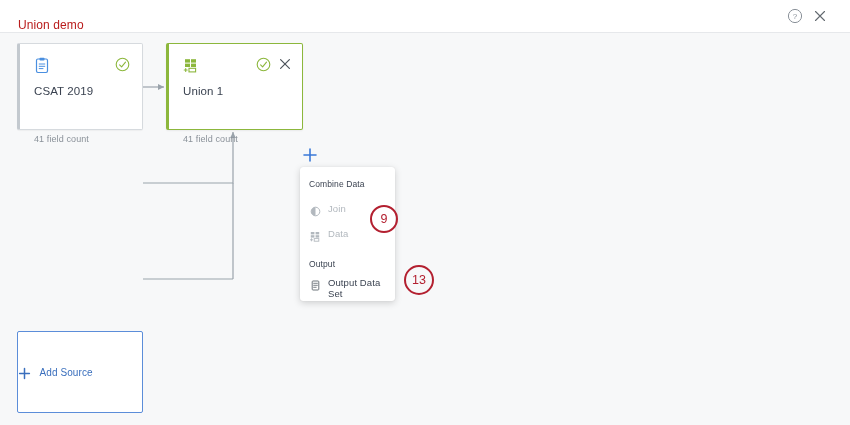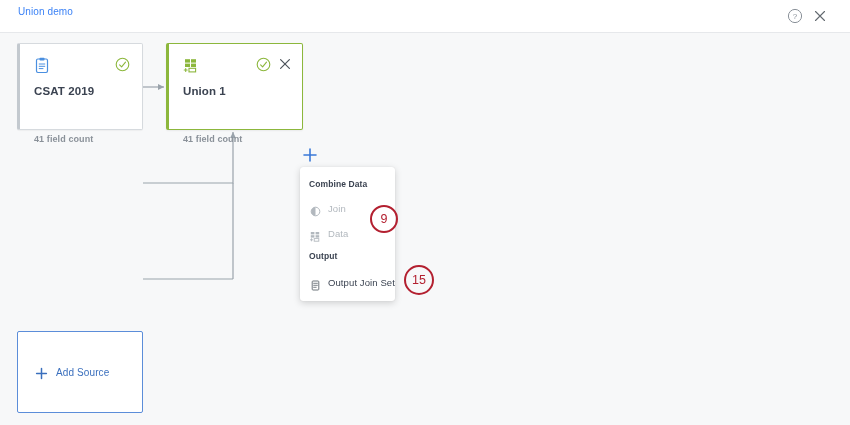--- a/index.html
+++ b/index.html
@@ -21,23 +21,23 @@
     top: 0; left: 0;
     width: 850px;
     height: 33px;
     background: #ffffff;
     border-bottom: 1px solid #e6e8eb;
     box-sizing: border-box;
   }
   .header-title {
     position: absolute;
     left: 18px;
-    top: 6px;
-    font-size: 10px;
-    color: #3b82f6;
+    top: 18px;
+    font-size: 12px;
+    color: #b91c1c;
     letter-spacing: 0.1px;
   }
   .publish-btn {
     position: absolute;
     left: 697px;
     top: 5px;
     width: 70px;
     height: 22px;
     background: #a3c2ea;
     border-radius: 2px;
@@ -96,21 +96,20 @@
   
   .card {
     position: absolute;
     background: #ffffff;
     border: 1px solid #d6dade;
     border-left: 3px solid #c3c9cf;
     border-radius: 2px;
     box-sizing: border-box;
     box-shadow: 0 1px 1px rgba(0,0,0,0.045);
     cursor: pointer;
-    font-weight: bold;
   }
   .card .card-icon {
     position: absolute;
     left: 14px;
     top: 13px;
     width: 16px;
     height: 17px;
   }
   .card .card-check {
     position: absolute;
@@ -161,21 +160,21 @@
     border: 1px solid #5b8dd9;
     border-radius: 2px;
     box-sizing: border-box;
     cursor: pointer;
   }
   .add-source-inner {
     position: absolute;
     left: 0; right: 16px;
     top: 50%;
     transform: translateY(-50%);
-    text-align: center;
+    text-align: left;
     white-space: nowrap;
   }
   .add-source-plus {
     display: inline-block;
     vertical-align: middle;
     width: 13px;
     height: 13px;
     margin-right: 4px;
   }
   .add-source-label {
@@ -205,21 +204,21 @@
     height: 134px;
     background: #ffffff;
     border-radius: 3px;
     box-shadow: 0 2px 7px rgba(0,0,0,0.17), 0 0 1px rgba(0,0,0,0.15);
     box-sizing: border-box;
   }
   .menu-header {
     position: absolute;
     left: 9px;
     font-size: 8.5px;
-    font-weight: bold;
+    font-weight: normal;
     color: #3b4351;
     letter-spacing: 0.1px;
   }
   .menu-item {
     position: absolute;
     left: 8px;
     width: 87px;
     height: 18px;
     cursor: pointer;
   }
@@ -378,30 +377,30 @@
           <rect x="5.6" y="1" width="3.6" height="2.4" fill="#b2b8be"></rect>
           <rect x="0.8" y="4.2" width="3.6" height="2.4" fill="#b2b8be"></rect>
           <rect x="5.6" y="4.2" width="3.6" height="2.4" fill="#b2b8be"></rect>
           <path d="M0.4 8.8 H2.6 M1.5 7.7 V9.9" stroke="#b2b8be" stroke-width="0.9" stroke-linecap="round"></path>
           <rect x="4.2" y="7.6" width="4.6" height="2.6" stroke="#b2b8be" stroke-width="0.9" fill="none"></rect>
         </svg>
       </span>
       <span class="menu-item-label">Data</span>
     </div>
 
-    <div class="menu-header" style="top:84px;">Output</div>
+    <div class="menu-header" style="top:92px;">Output</div>
 
     <div class="menu-item enabled" style="top:107px;">
       <span class="menu-item-icon">
         <svg viewBox="0 0 11 11" width="11" height="11">
           <rect x="2.2" y="1" width="6.6" height="9" rx="0.8" stroke="#6d747b" stroke-width="1" fill="none"></rect>
           <path d="M3.6 3.3 H7.4 M3.6 5.3 H7.4 M3.6 7.3 H6.2" stroke="#6d747b" stroke-width="0.9" stroke-linecap="round"></path>
         </svg>
       </span>
-      <span class="menu-item-label">Output Join Set</span>
+      <span class="menu-item-label">Output Data Set</span>
     </div>
   </div>
 
   <div class="marker" style="left:370px; top:172px; width:28px; height:28px; line-height:24px;">9</div>
 
-  <div class="marker" style="left:404px; top:232px; width:30px; height:30px; line-height:26px;">15</div>
+  <div class="marker" style="left:404px; top:232px; width:30px; height:30px; line-height:26px;">13</div>
 
 </div>
 
 </body></html>

